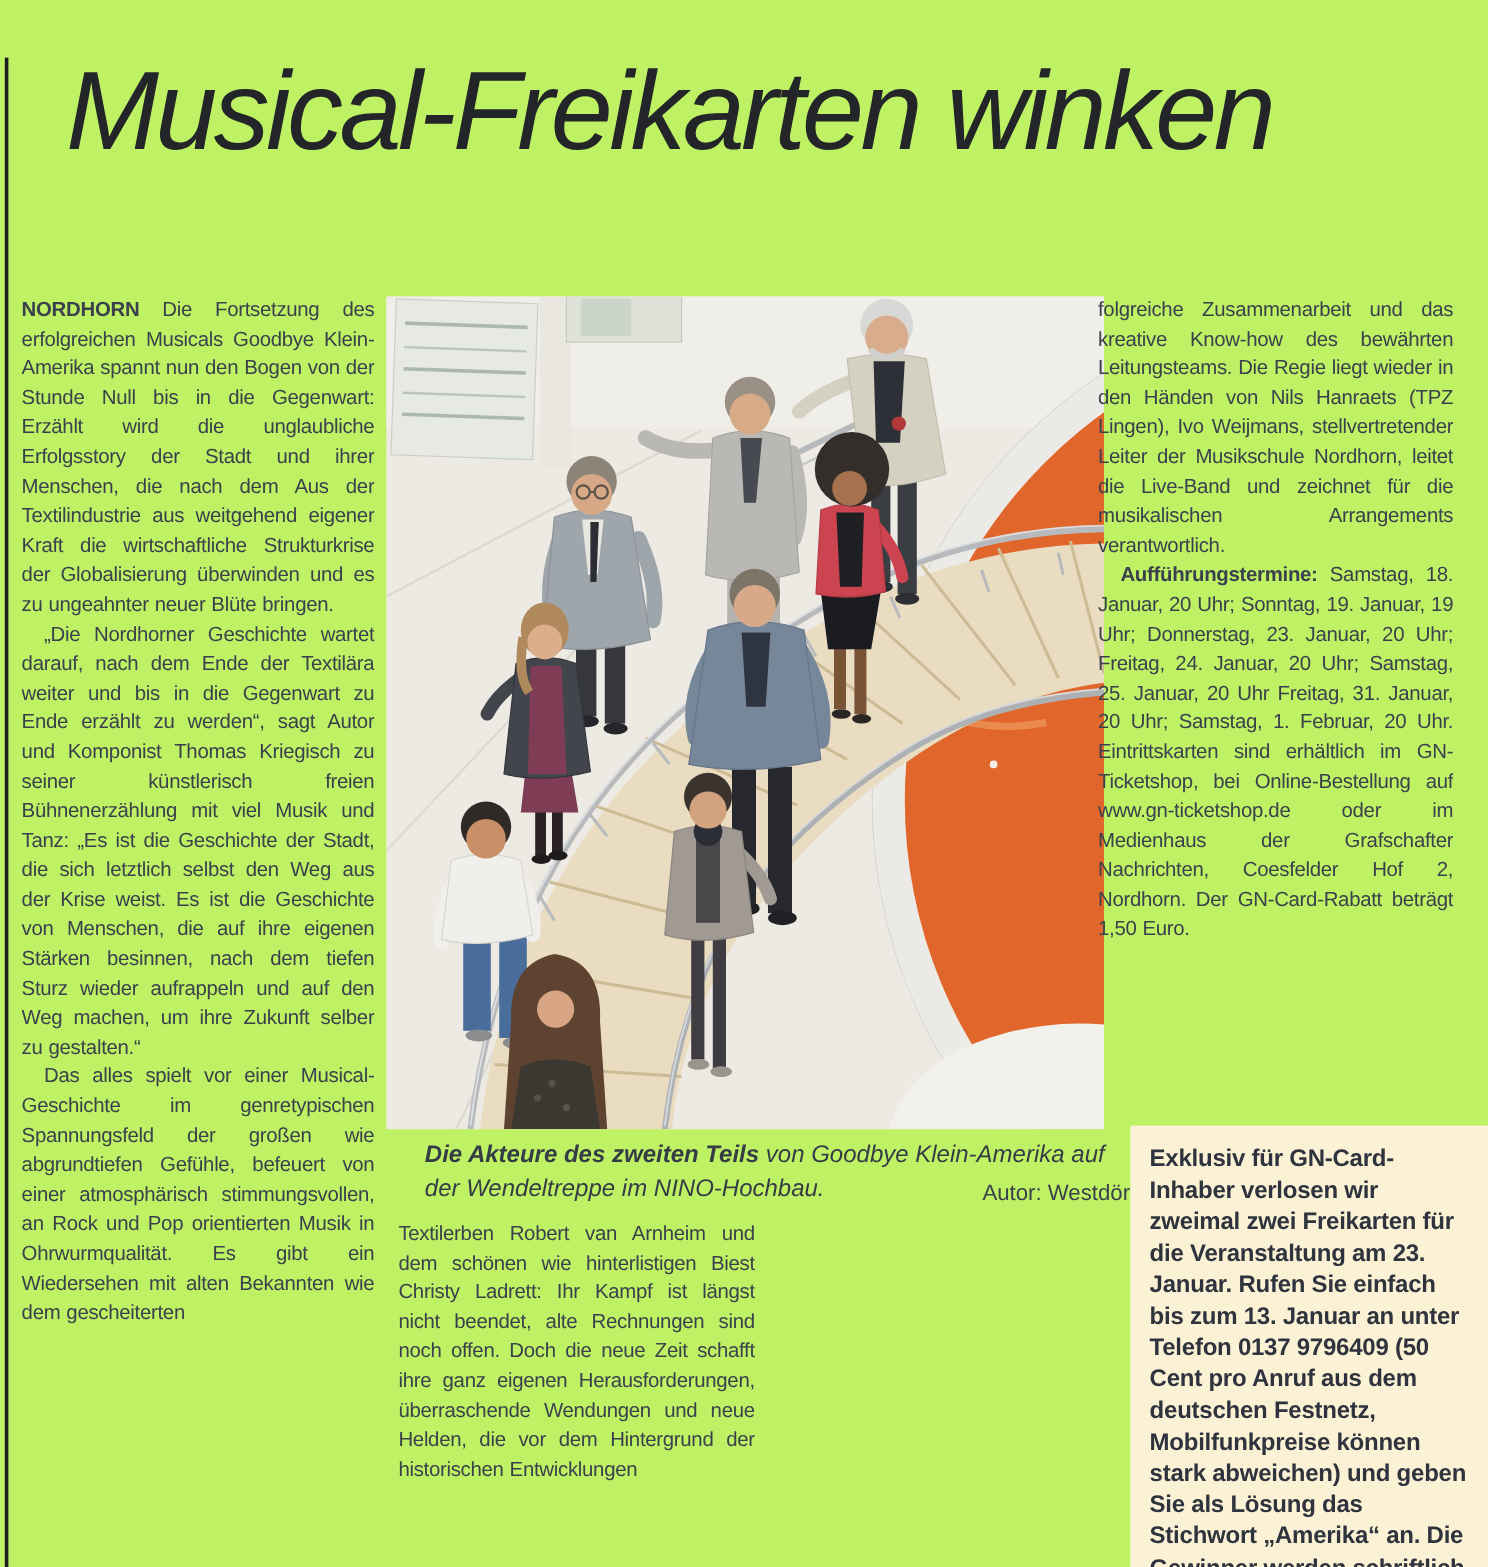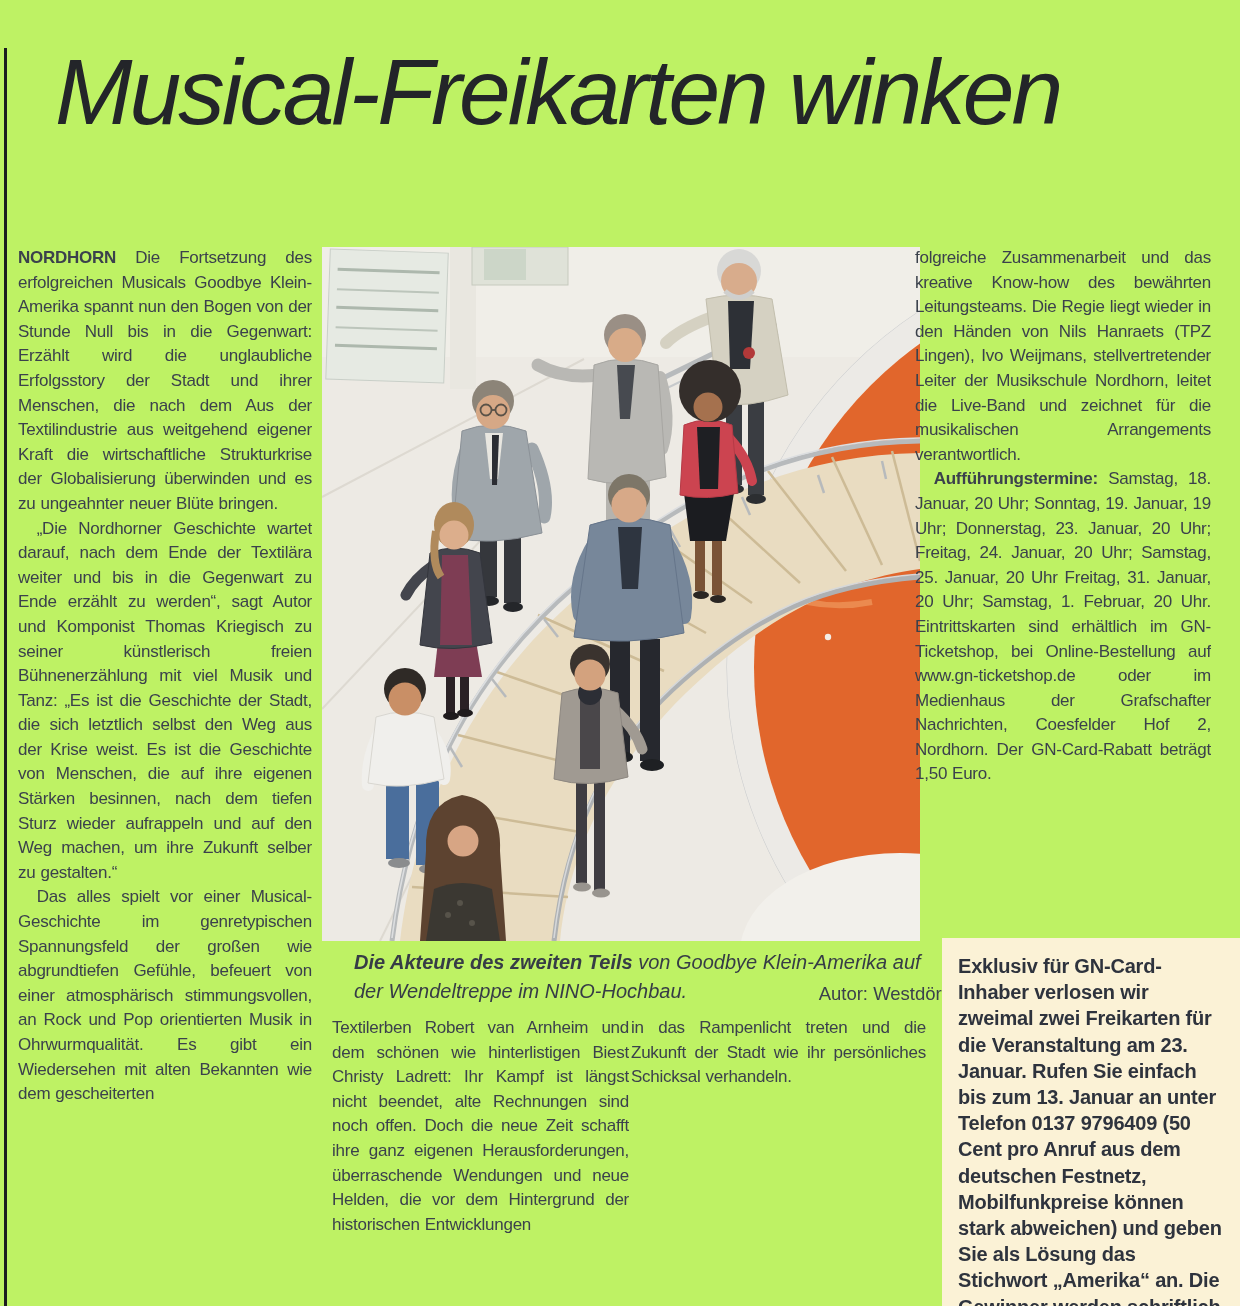--- a/index.html
+++ b/index.html
@@ -240,21 +240,20 @@
   <div class="caption">
     <p><span class="cap-bold">Die Akteure des zweiten Teils</span><span> von Goodbye Klein-Amerika auf der Wendeltreppe im NINO-Hochbau.</span></p>
     <span class="credit">Autor: Westdörp</span>
   </div>
 
   <div class="bodycol col-mid-left">
     <p>Textilerben Robert van Arnheim und dem schönen wie hinterlistigen Biest Christy Ladrett: Ihr Kampf ist längst nicht beendet, alte Rechnungen sind noch offen. Doch die neue Zeit schafft ihre ganz eigenen Herausforderungen, überraschende Wendungen und neue Helden, die vor dem Hintergrund der historischen Entwicklungen</p>
   </div>
 
   <div class="bodycol col-mid-right">
-    <p>in das Rampenlicht treten und die Zukunft der Stadt wie ihr persönliches Schicksal verhandeln.</p>
   </div>
 
   <div class="bodycol col-right">
     <p>folgreiche Zusammenarbeit und das kreative Know-how des bewährten Leitungsteams. Die Regie liegt wieder in den Händen von Nils Hanraets (TPZ Lingen), Ivo Weijmans, stellvertretender Leiter der Musikschule Nordhorn, leitet die Live-Band und zeichnet für die musikalischen Arrangements verantwortlich.</p>
     <p class="ind"><span class="lead-bold">Aufführungstermine:</span><span> Samstag, 18. Januar, 20 Uhr; Sonntag, 19. Januar, 19 Uhr; Donnerstag, 23. Januar, 20 Uhr; Freitag, 24. Januar, 20 Uhr; Samstag, 25. Januar, 20 Uhr Freitag, 31. Januar, 20 Uhr; Samstag, 1. Februar, 20 Uhr. Eintrittskarten sind erhältlich im GN-Ticketshop, bei Online-Bestellung auf www.gn-ticketshop.de oder im Medienhaus der Grafschafter Nachrichten, Coesfelder Hof 2, Nordhorn. Der GN-Card-Rabatt beträgt 1,50 Euro.</span></p>
   </div>
 
   <div class="promo-box">
     <p>Exklusiv für GN-Card-Inhaber verlosen wir zweimal zwei Freikarten für die Veranstaltung am 23. Januar. Rufen Sie einfach bis zum 13. Januar an unter Telefon 0137 9796409 (50 Cent pro Anruf aus dem deutschen Festnetz, Mobilfunkpreise können stark abweichen) und geben Sie als Lösung das Stichwort „Amerika“ an. Die Gewinner werden schriftlich benachrichtigt.</p>
   </div>

